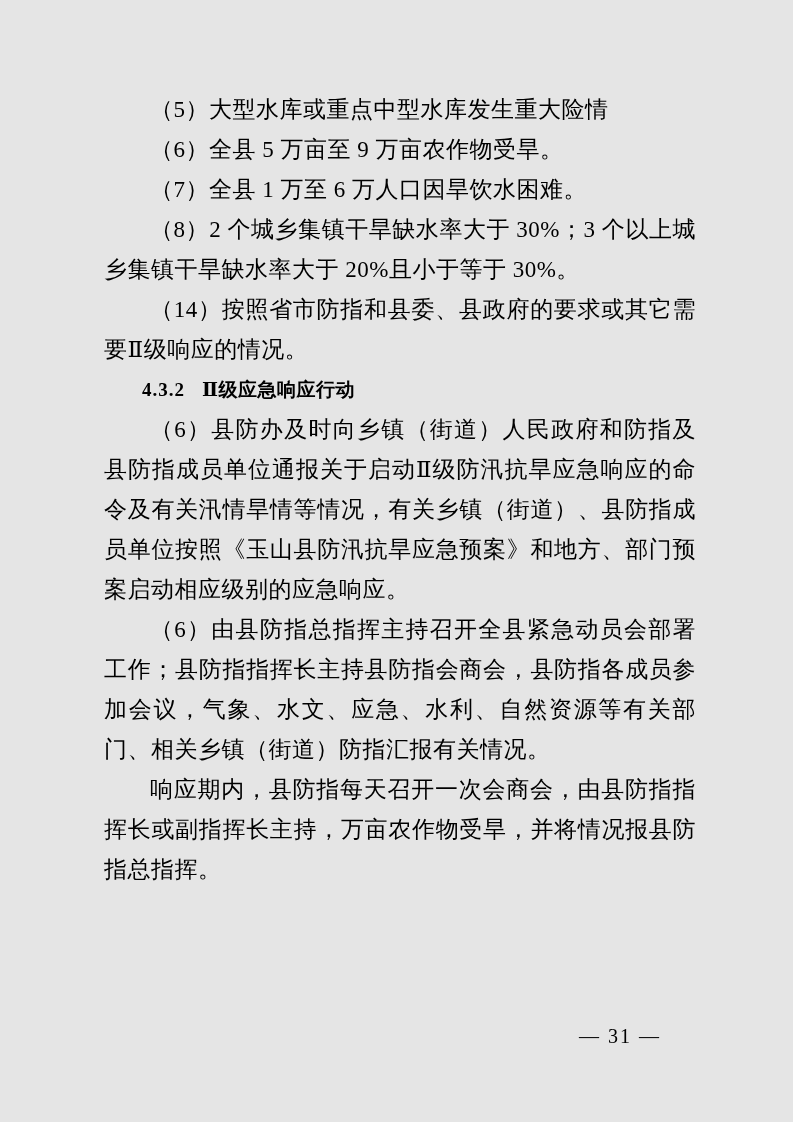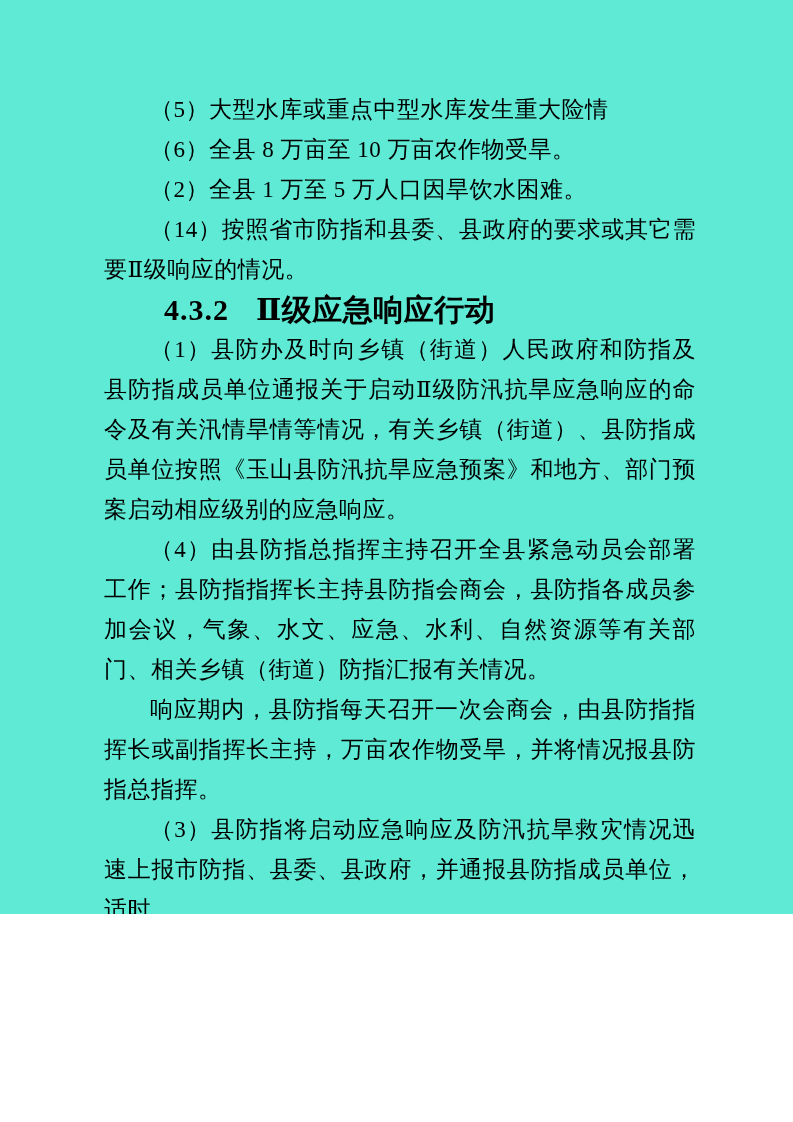--- a/index.html
+++ b/index.html
@@ -3,22 +3,22 @@
 <meta charset="utf-8">
 <style>
   html, body {
     margin: 0;
     padding: 0;
     background: #ffffff;
   }
   .page {
     position: relative;
     width: 793px;
-    height: 914px;
-    background: #5eead4;
+    height: 1122px;
+    background: #e5e5e5;
     color: #000000;
     font-family: "Liberation Serif", "DejaVu Serif", serif;
     overflow: hidden;
   }
   .content {
     position: absolute;
     left: 104px;
     top: 90px;
     width: 592px;
   }
@@ -27,21 +27,21 @@
     font-size: 23px;
     line-height: 40px;
     text-align: justify;
     text-justify: inter-character;
     text-indent: 2em;
     letter-spacing: 0.5px;
     word-break: break-all;
   }
   .heading {
     margin: 0;
-    font-size: 30px;
+    font-size: 19px;
     line-height: 40px;
     font-weight: bold;
     text-indent: 2em;
     letter-spacing: 0.5px;
   }
   .heading .heading-num {
     margin-right: 0.9em;
     letter-spacing: 1px;
   }
   .page-footer {
@@ -52,28 +52,28 @@
     line-height: 24px;
     letter-spacing: 2px;
   }
 </style>
 </head>
 <body>
 
 <div class="page">
   <div class="content">
     <p class="para">（5）大型水库或重点中型水库发生重大险情</p>
-    <p class="para">（6）全县 8 万亩至 10 万亩农作物受旱。</p>
-    <p class="para">（2）全县 1 万至 5 万人口因旱饮水困难。</p>
+    <p class="para">（6）全县 5 万亩至 9 万亩农作物受旱。</p>
+    <p class="para">（7）全县 1 万至 6 万人口因旱饮水困难。</p>
+    <p class="para">（8）2 个城乡集镇干旱缺水率大于 30%；3 个以上城乡集镇干旱缺水率大于 20%且小于等于 30%。</p>
     <p class="para">（14）按照省市防指和县委、县政府的要求或其它需要Ⅱ级响应的情况。</p>
 
     <p class="heading">
       <span class="heading-num">4.3.2</span><span class="heading-title">Ⅱ级应急响应行动</span>
     </p>
 
-    <p class="para">（1）县防办及时向乡镇（街道）人民政府和防指及县防指成员单位通报关于启动Ⅱ级防汛抗旱应急响应的命令及有关汛情旱情等情况，有关乡镇（街道）、县防指成员单位按照《玉山县防汛抗旱应急预案》和地方、部门预案启动相应级别的应急响应。</p>
-    <p class="para">（4）由县防指总指挥主持召开全县紧急动员会部署工作；县防指指挥长主持县防指会商会，县防指各成员参加会议，气象、水文、应急、水利、自然资源等有关部门、相关乡镇（街道）防指汇报有关情况。</p>
+    <p class="para">（6）县防办及时向乡镇（街道）人民政府和防指及县防指成员单位通报关于启动Ⅱ级防汛抗旱应急响应的命令及有关汛情旱情等情况，有关乡镇（街道）、县防指成员单位按照《玉山县防汛抗旱应急预案》和地方、部门预案启动相应级别的应急响应。</p>
+    <p class="para">（6）由县防指总指挥主持召开全县紧急动员会部署工作；县防指指挥长主持县防指会商会，县防指各成员参加会议，气象、水文、应急、水利、自然资源等有关部门、相关乡镇（街道）防指汇报有关情况。</p>
     <p class="para">响应期内，县防指每天召开一次会商会，由县防指指挥长或副指挥长主持，万亩农作物受旱，并将情况报县防指总指挥。</p>
-    <p class="para">（3）县防指将启动应急响应及防汛抗旱救灾情况迅速上报市防指、县委、县政府，并通报县防指成员单位，适时</p>
   </div>
 
   <div class="page-footer">— 31 —</div>
 </div>
 
 </body></html>

